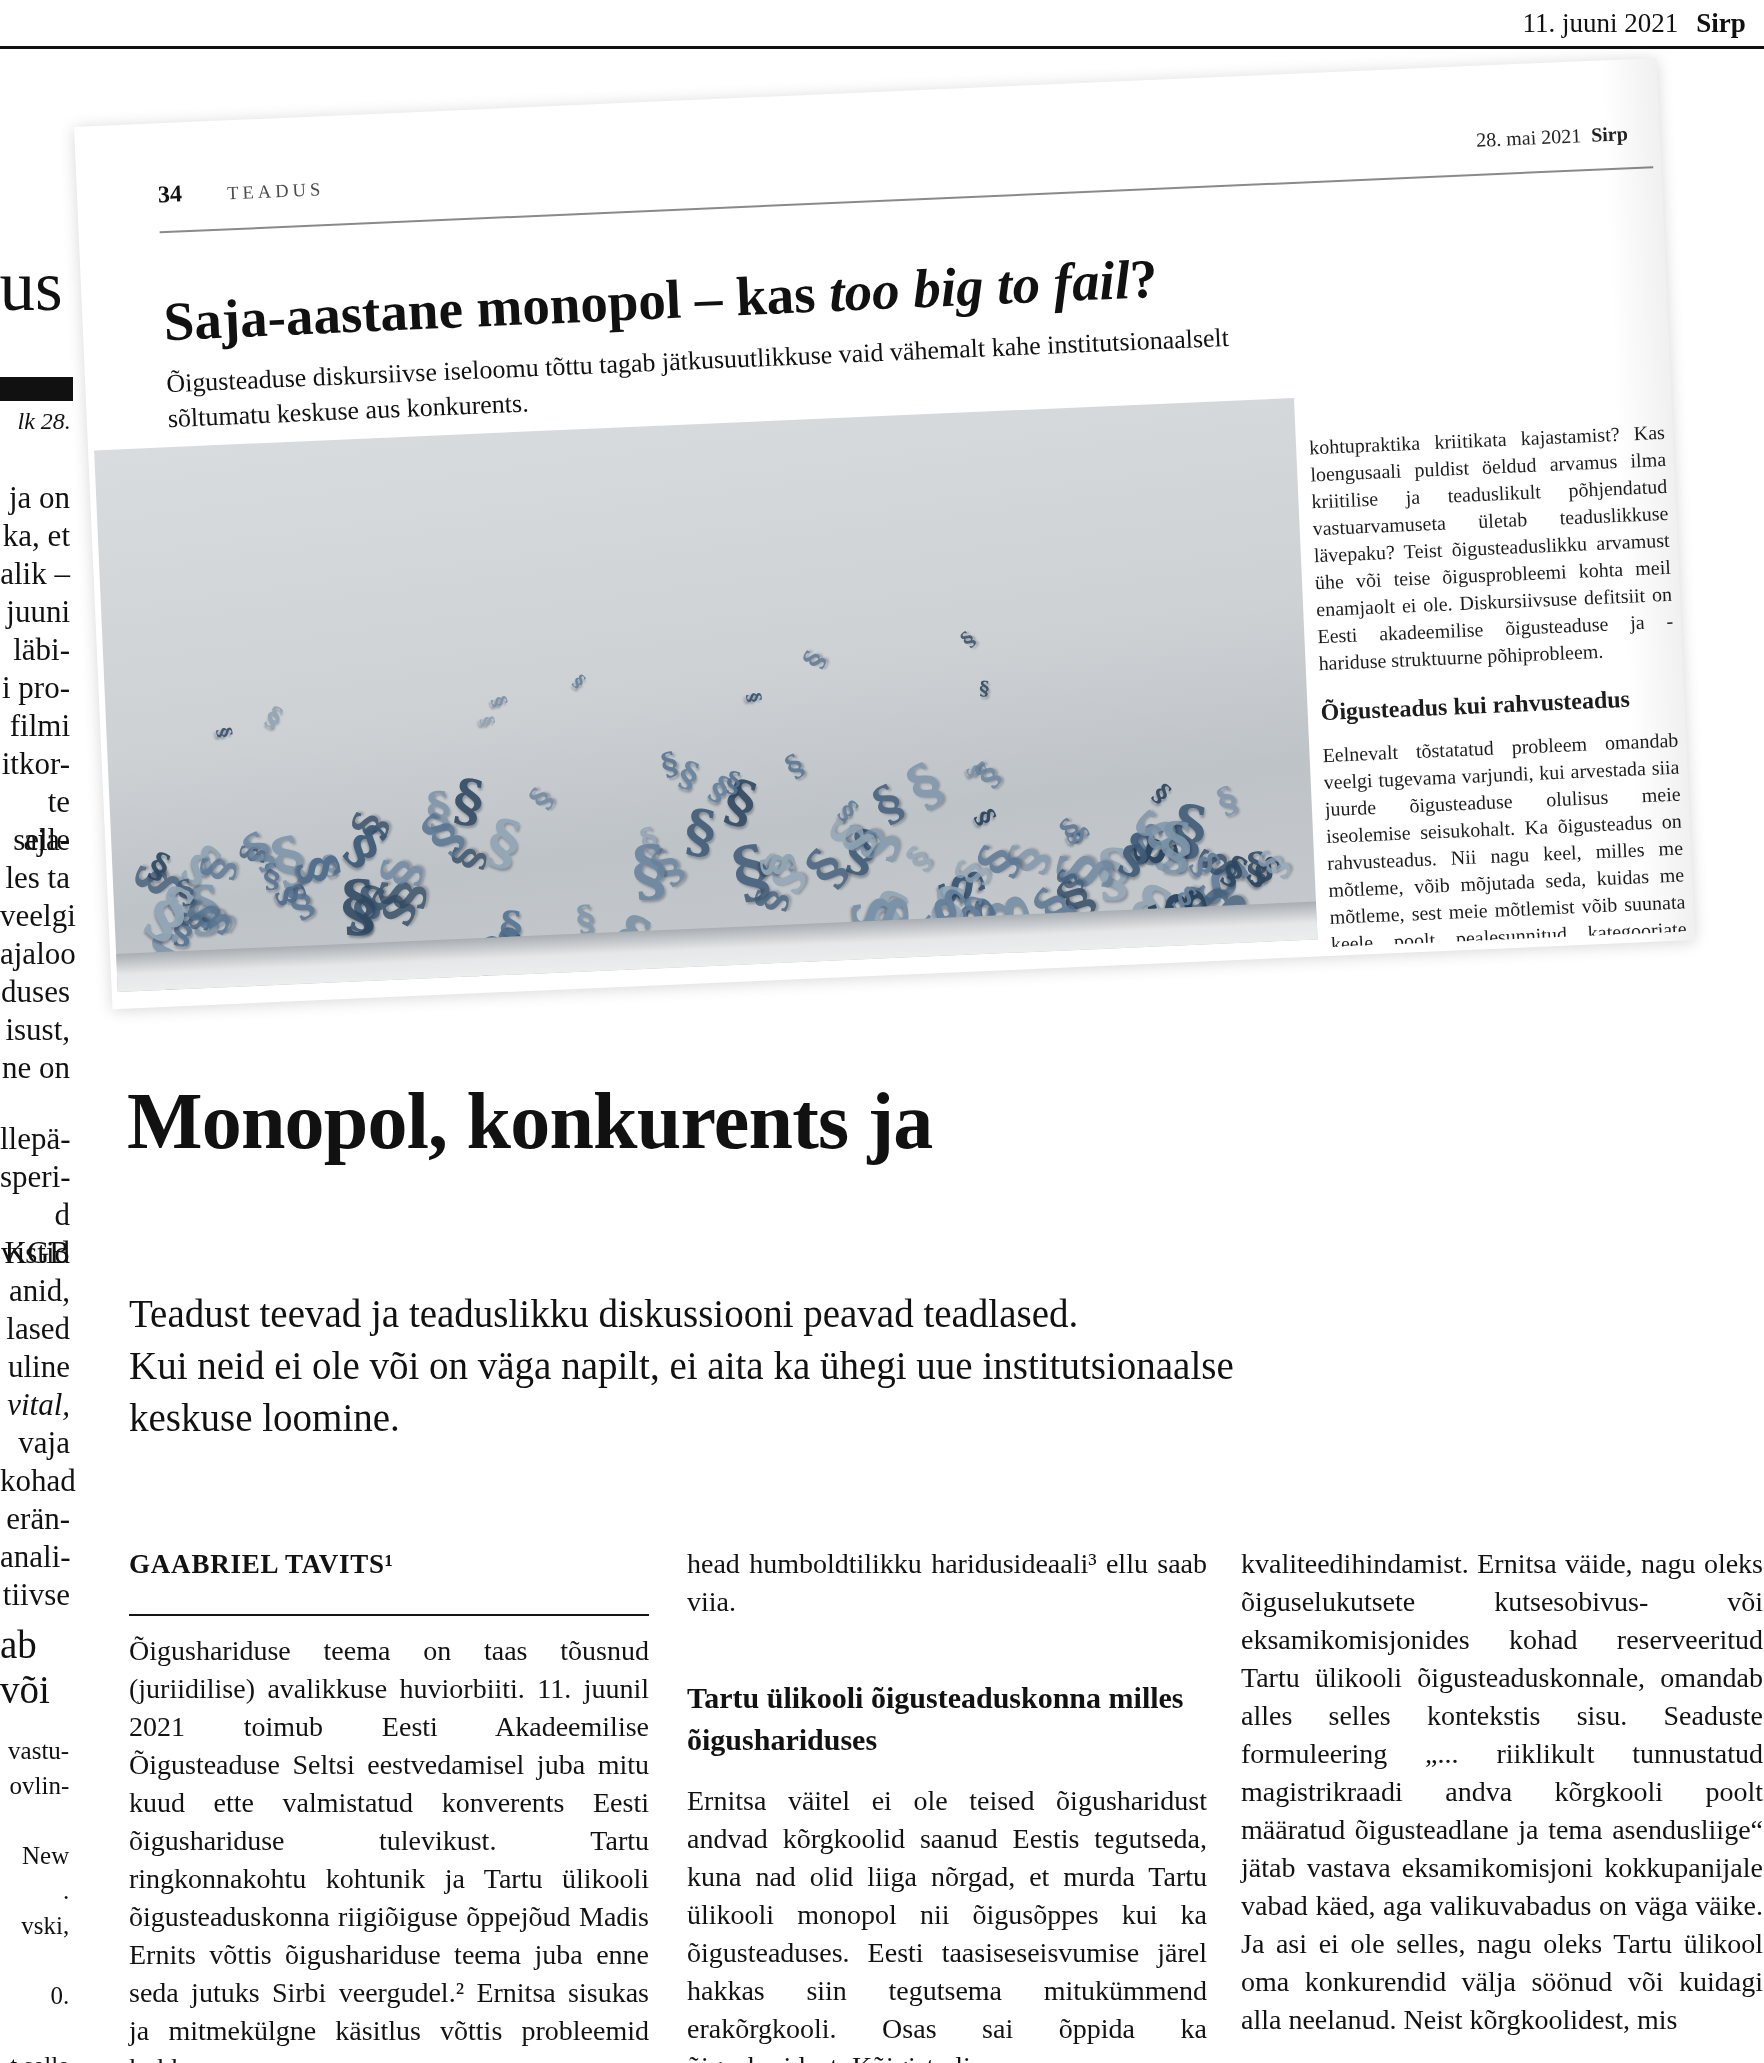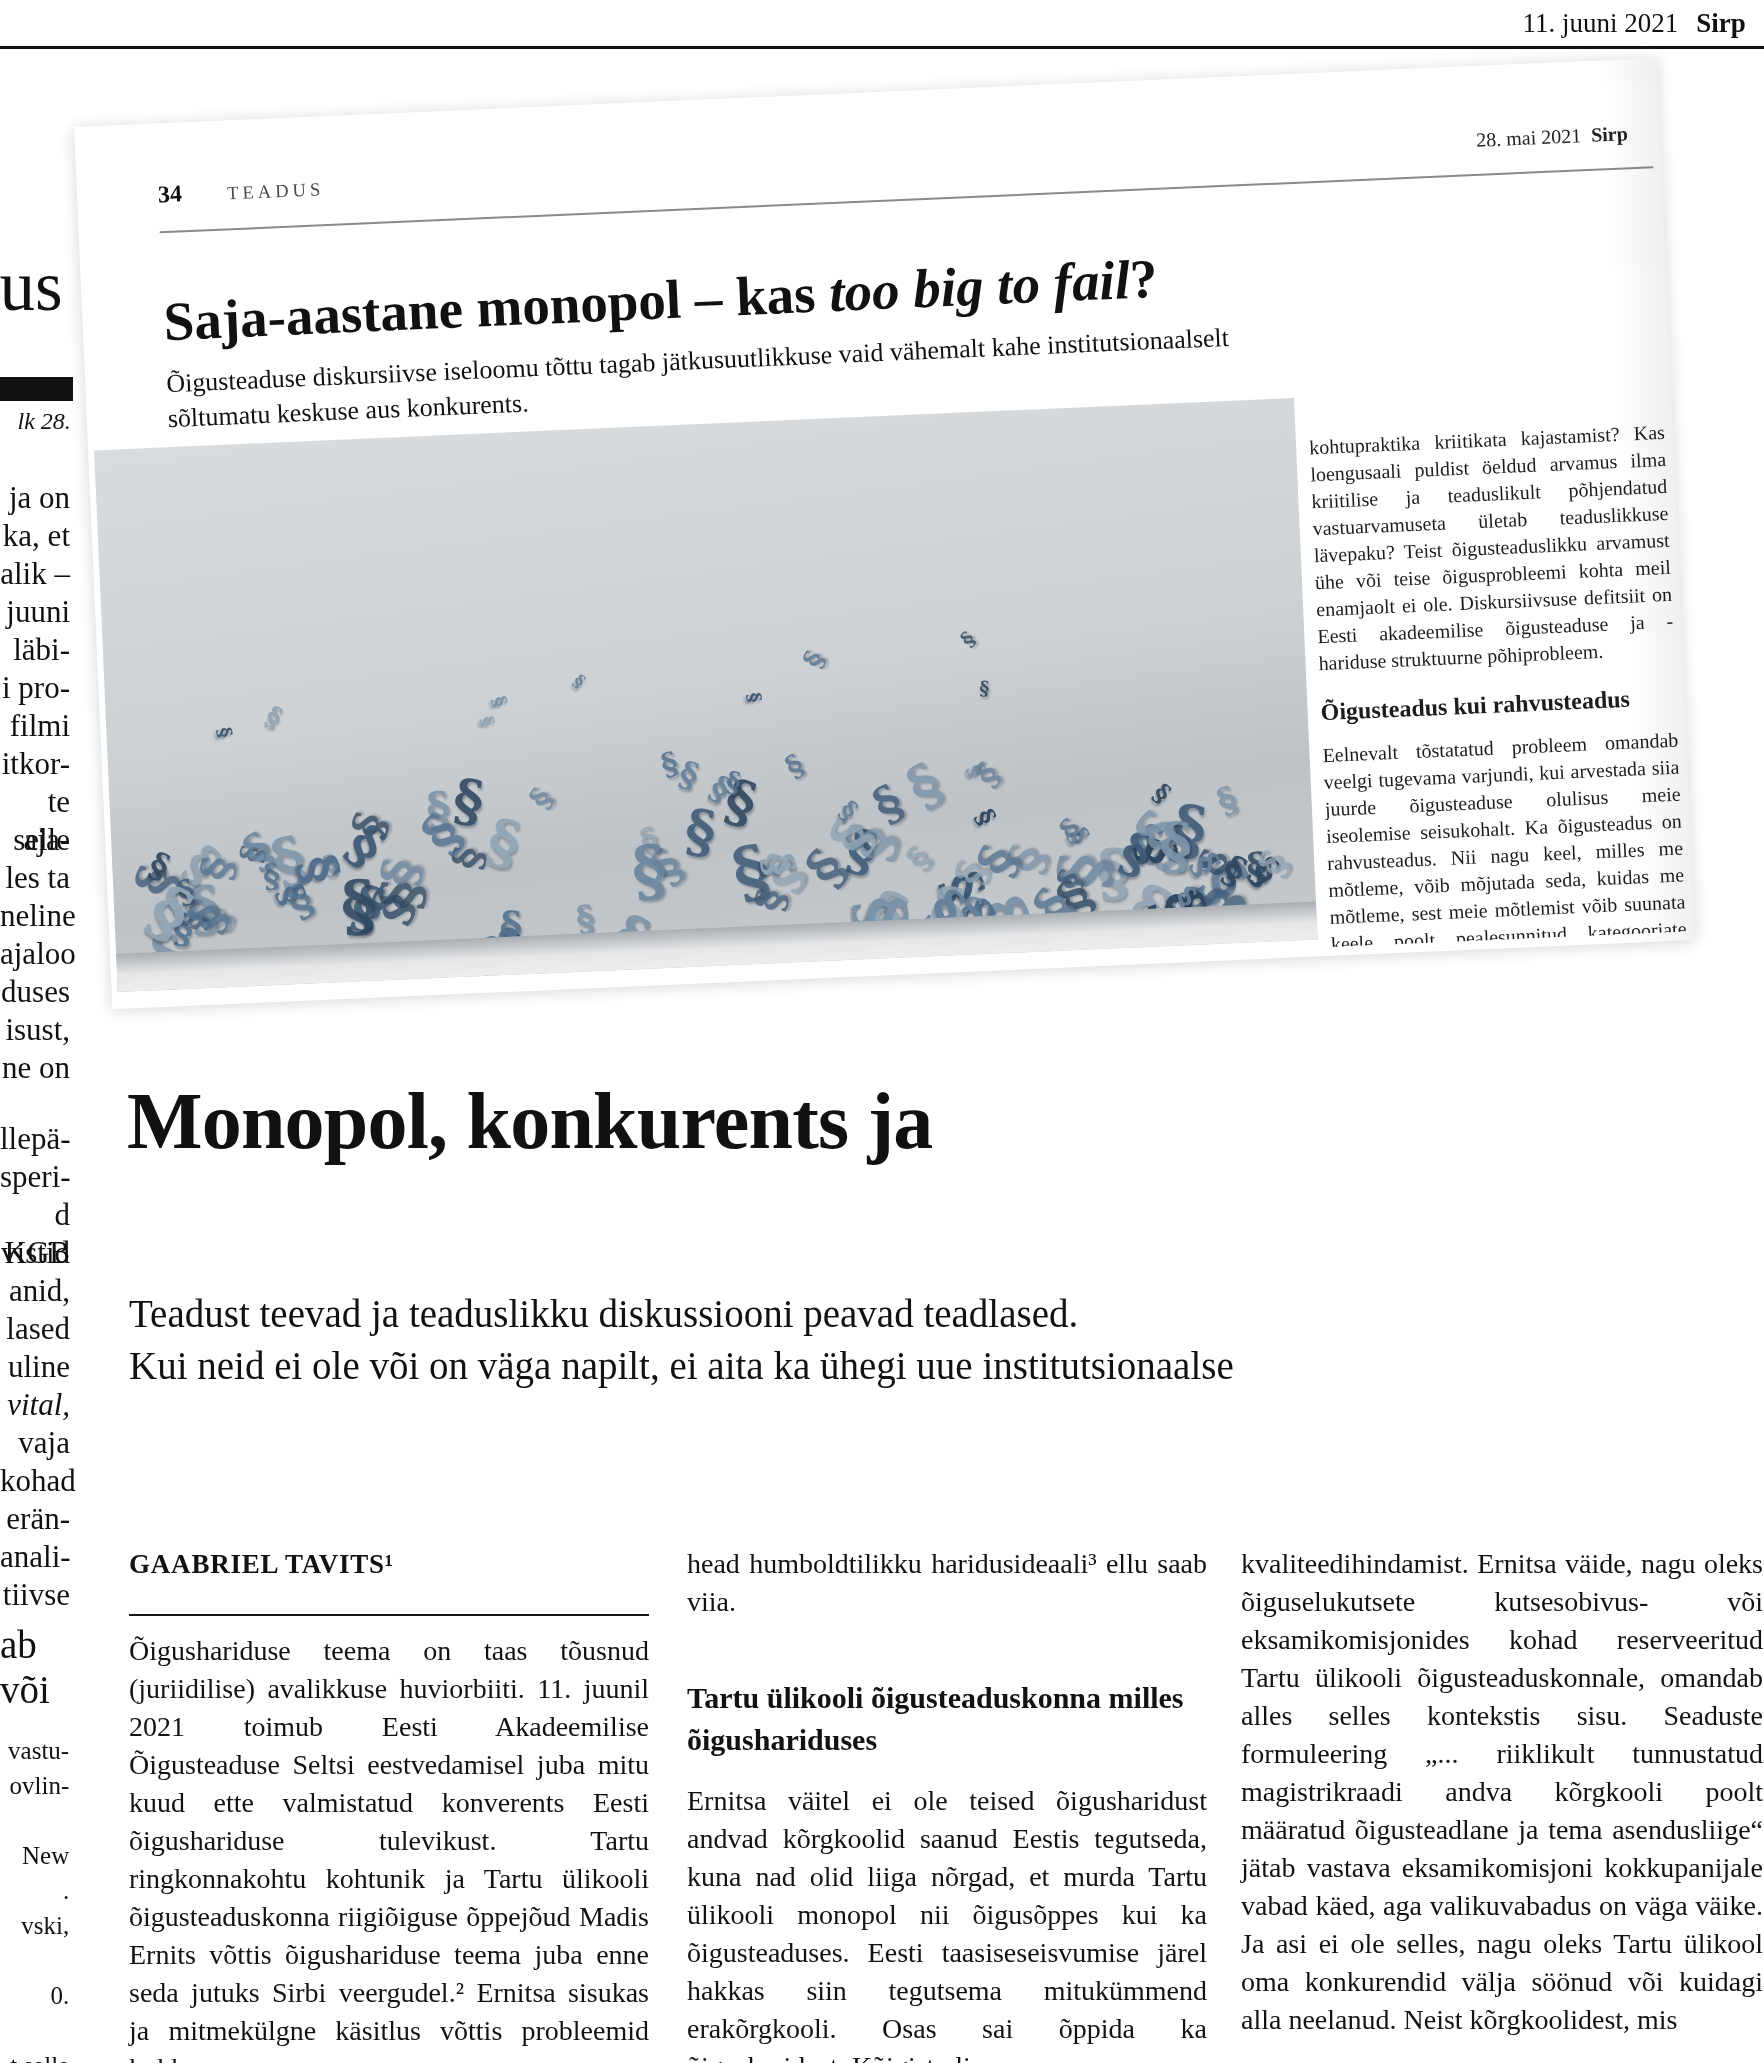--- a/index.html
+++ b/index.html
@@ -87,21 +87,21 @@
         <div class="ls-line" data-name="cutoff-text-fragment">ka, et</div>
         <div class="ls-line" data-name="cutoff-text-fragment">alik –</div>
         <div class="ls-line" data-name="cutoff-text-fragment">juuni</div>
         <div class="ls-line" data-name="cutoff-text-fragment">läbi-</div>
         <div class="ls-line" data-name="cutoff-text-fragment">i pro-</div>
         <div class="ls-line" data-name="cutoff-text-fragment">filmi</div>
         <div class="ls-line" data-name="cutoff-text-fragment">itkor-</div>
         <div class="ls-line" data-name="cutoff-text-fragment">te aja-</div>
         <div class="ls-line" data-name="cutoff-text-fragment">selle</div>
         <div class="ls-line" data-name="cutoff-text-fragment">les ta</div>
-        <div class="ls-line" data-name="cutoff-text-fragment">neline</div>
+        <div class="ls-line" data-name="cutoff-text-fragment">veelgi</div>
         <div class="ls-line" data-name="cutoff-text-fragment">ajaloo</div>
         <div class="ls-line" data-name="cutoff-text-fragment">duses</div>
         <div class="ls-line" data-name="cutoff-text-fragment">isust,</div>
         <div class="ls-line" data-name="cutoff-text-fragment">ne on</div>
       </div>
     <div class="ls-group ls-b" data-name="cutoff-fragments-b">
         <div class="ls-line" data-name="cutoff-text-fragment">llepä-</div>
         <div class="ls-line" data-name="cutoff-text-fragment">speri-</div>
         <div class="ls-line" data-name="cutoff-text-fragment">d KGB</div>
         <div class="ls-line" data-name="cutoff-text-fragment">vistid</div>
@@ -274,20 +274,21 @@
     <div class="clip-edge" data-name="clipping-scan-shadow"></div>
   </div>
 
   <div class="headline" data-name="article-headline">
     <div data-name="headline-line">Monopol, konkurents ja</div>
   </div>
 
   <div class="lede" data-name="article-lede">
       <div class="lede-line" data-name="lede-line">Teadust teevad ja teaduslikku diskussiooni peavad teadlased.</div>
       <div class="lede-line" data-name="lede-line">Kui neid ei ole või on väga napilt, ei aita ka ühegi uue institutsionaalse</div>
+      <div class="lede-line" data-name="lede-line">keskuse loomine.</div>
     </div>
 
   <div class="bodycol col1" data-name="body-column-1">
     <div class="byline" data-name="byline">GAABRIEL TAVITS¹</div>
     <div class="byline-rule" data-name="byline-rule"></div>
     <div class="body-text" data-name="body-paragraph">Õigushariduse teema on taas tõusnud (juriidilise) avalikkuse huviorbiiti. 11. juunil 2021 toimub Eesti Akadeemilise Õigusteaduse Seltsi eestvedamisel juba mitu kuud ette valmistatud konverents Eesti õigushariduse tulevikust. Tartu ringkonnakohtu kohtunik ja Tartu ülikooli õigusteaduskonna riigiõiguse õppejõud Madis Ernits võttis õigushariduse teema juba enne seda jutuks Sirbi veergudel.² Ernitsa sisukas ja mitmekülgne käsitlus võttis probleemid kokku</div>
   </div>
 
   <div class="bodycol col2" data-name="body-column-2">
     <div class="body-text-cont" data-name="body-paragraph">head humboldtilikku haridusideaali³ ellu saab viia.</div>

